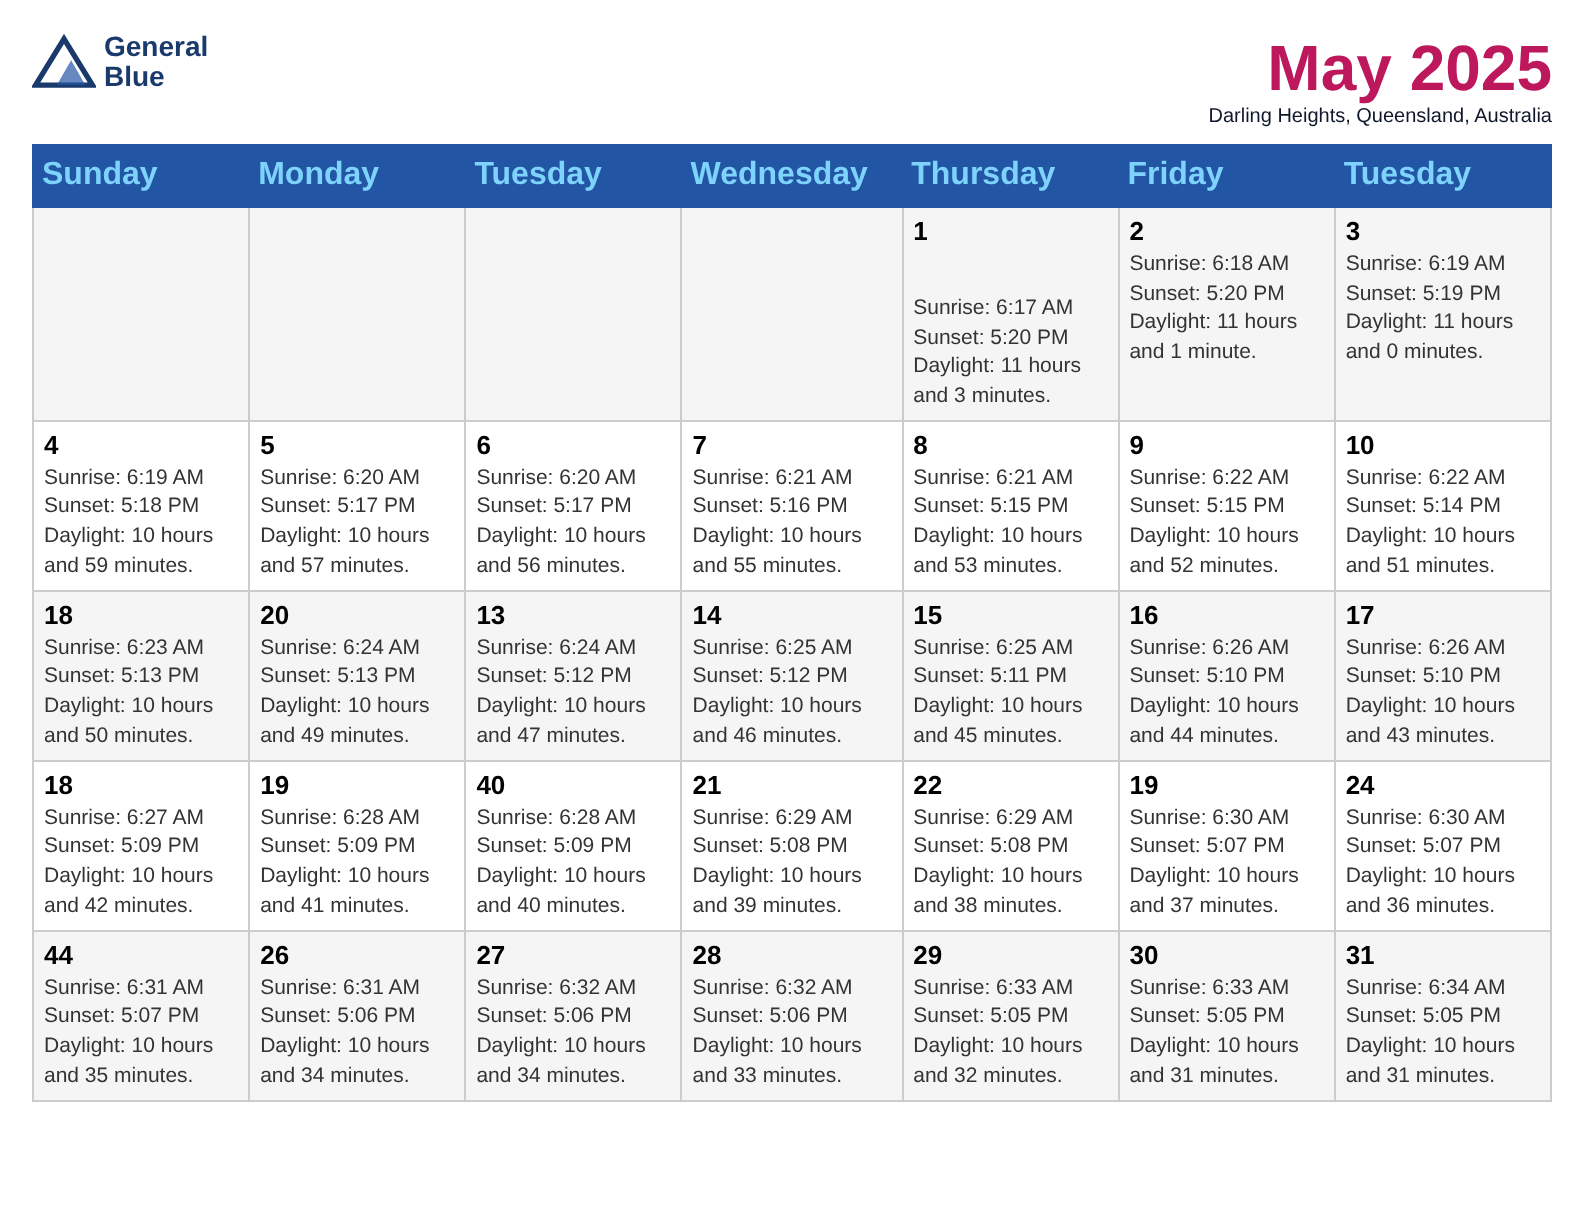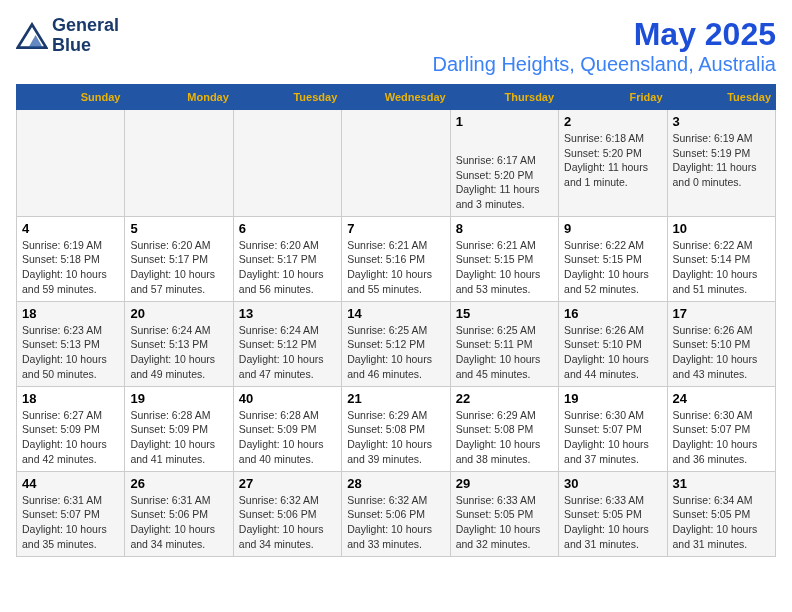--- a/index.html
+++ b/index.html
@@ -15,52 +15,52 @@
       justify-content: space-between;
       align-items: flex-start;
       margin-bottom: 8px;
     }
     .logo {
       display: flex;
       align-items: center;
       gap: 4px;
     }
     .logo-text {
-      font-size: 18px;
+      font-size: 14px;
       font-weight: bold;
       color: #1a3a6b;
       line-height: 1.1;
     }
     .logo-icon {
       width: 32px;
       height: 28px;
     }
     .title-block {
       text-align: right;
     }
     .main-title {
       font-size: 32px;
       font-weight: bold;
-      color: #1d4ed8;
+      color: #be185d;
     }
     .subtitle {
-      font-size: 20px;
-      color: #3b82f6;
+      font-size: 10px;
+      color: #0f172a;
     }
     table {
       width: 100%;
       border-collapse: collapse;
       font-size: 11px;
     }
     thead th {
       background: #2255a4;
-      color: #eab308;
+      color: #7dd3fc;
       padding: 6px 4px;
-      text-align: right;
-      font-size: 11px;
+      text-align: left;
+      font-size: 16px;
       font-weight: bold;
       border: 1px solid #2255a4;
     }
     tbody td {
       border: 1px solid #ccc;
       padding: 4px 5px;
       vertical-align: top;
       min-height: 70px;
       height: 85px;
     }

